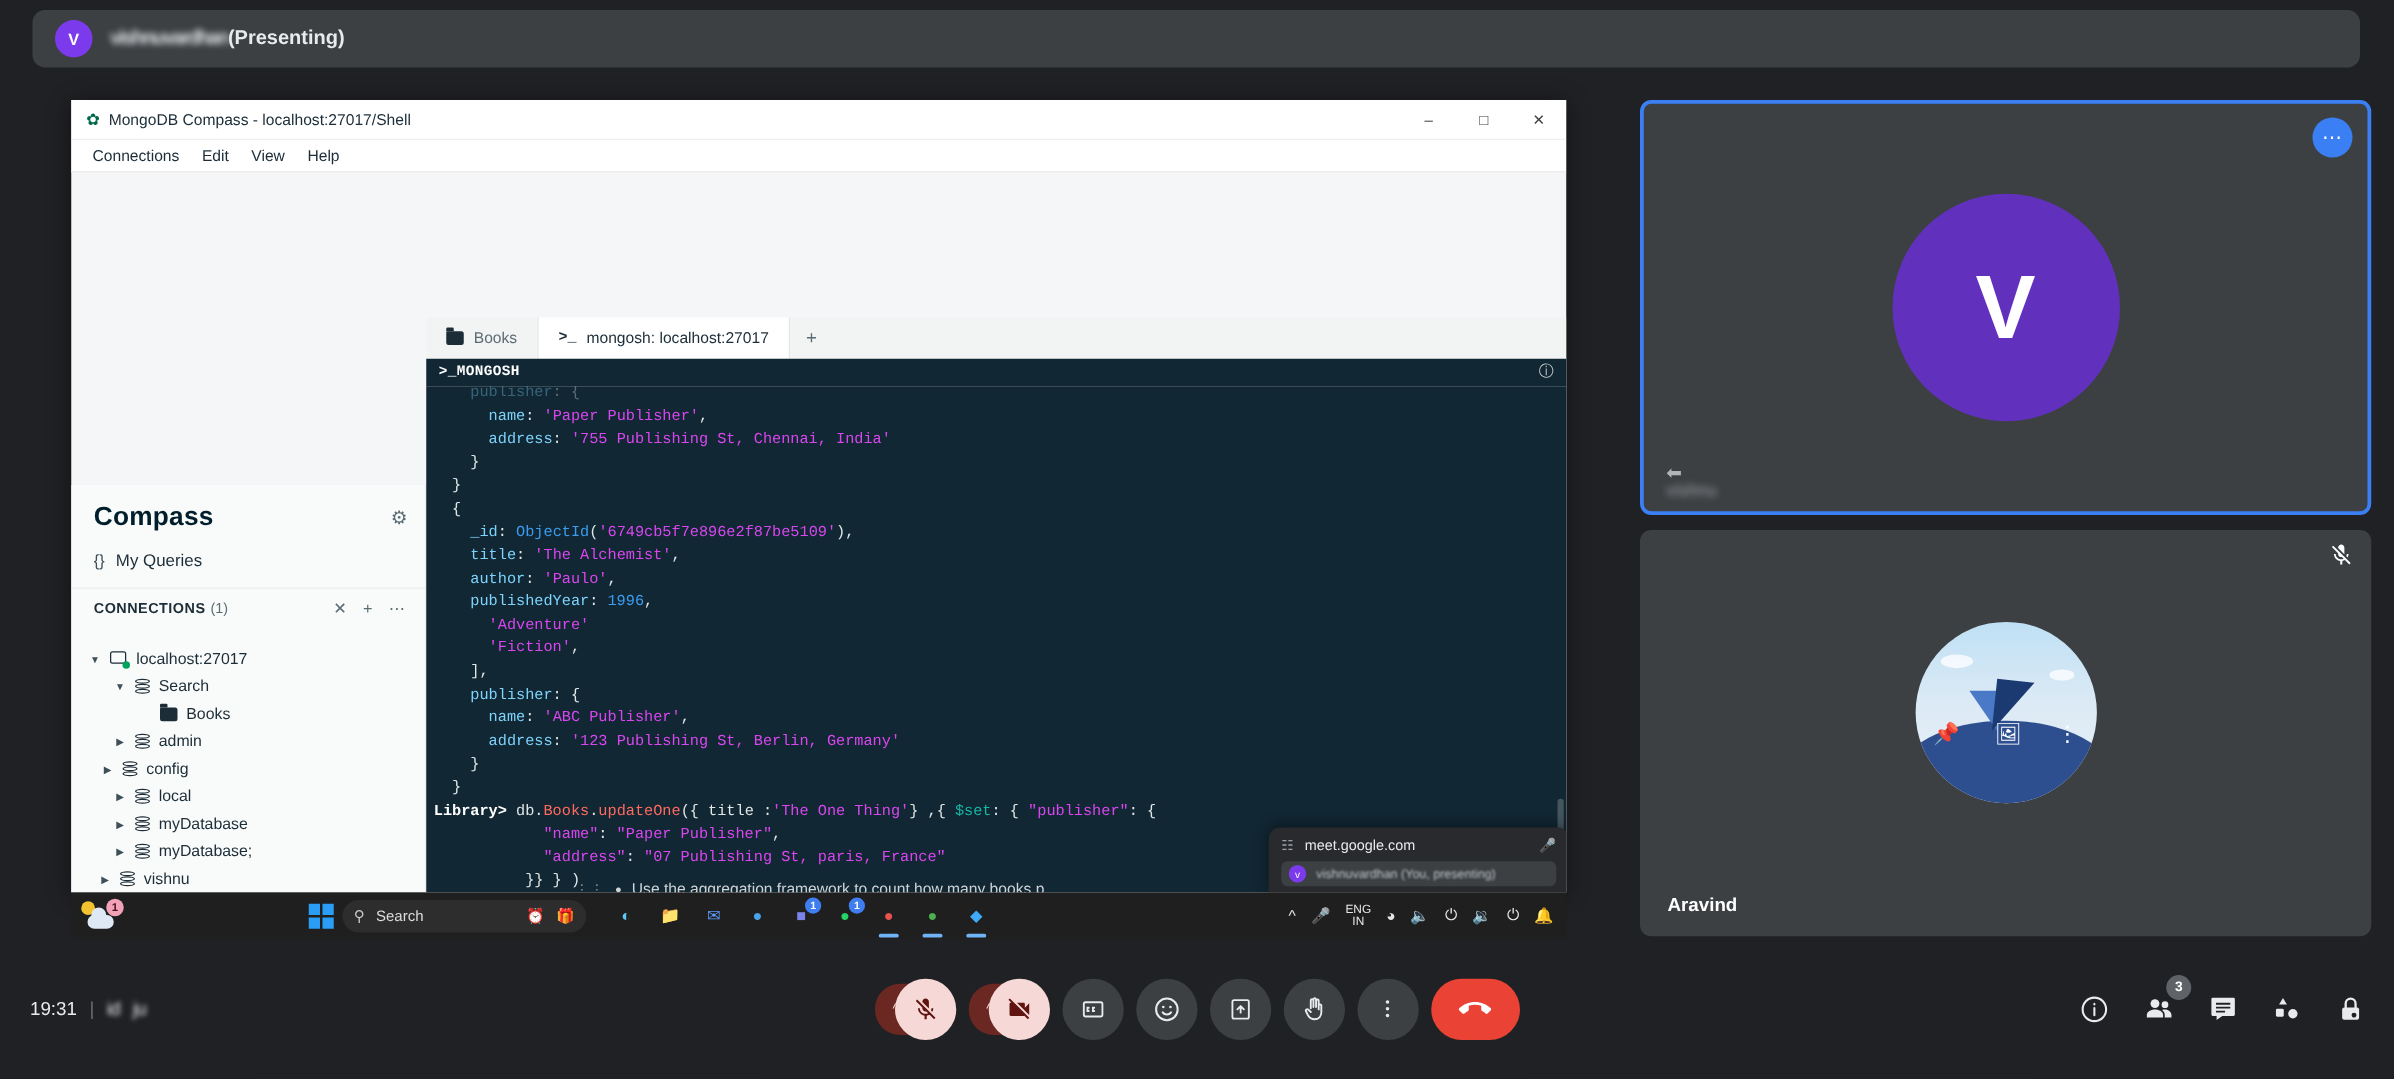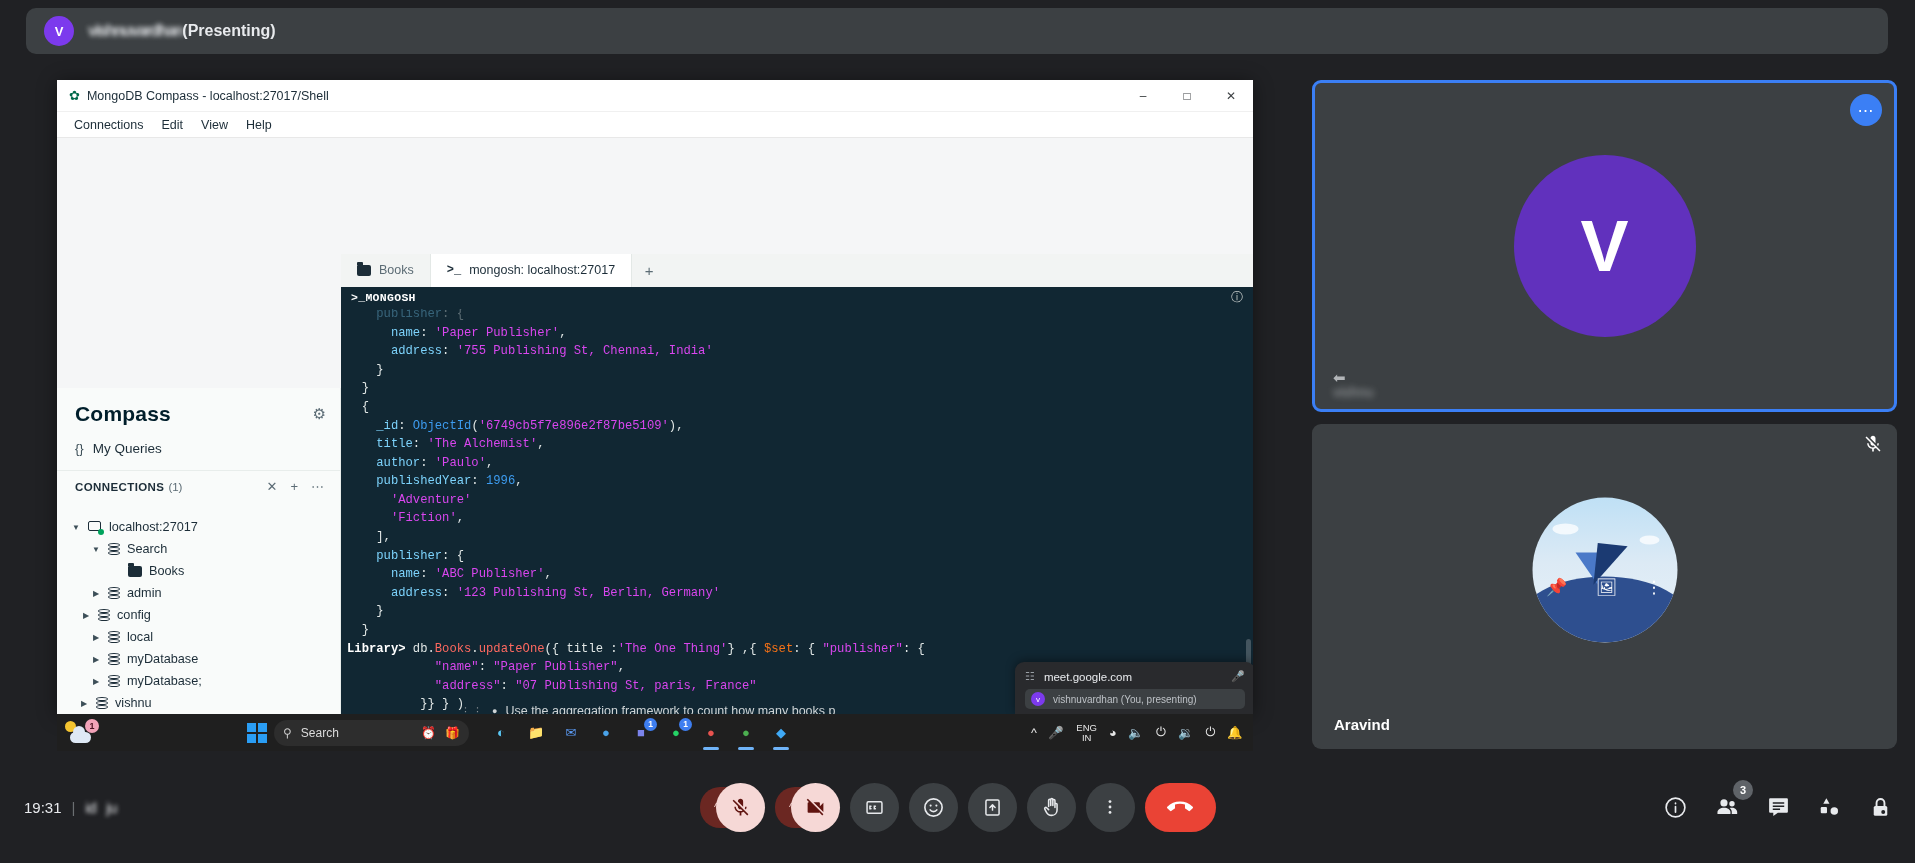--- a/index.html
+++ b/index.html
@@ -184,21 +184,21 @@
   }
   .sline { white-space: pre; }
   .tok-key { color: #7dd3fc; }
   .tok-str { color: #d946ef; }
   .tok-num { color: #3d9cf0; }
   .tok-oid { color: #3d9cf0; }
   .tok-plain { color: #e1e7e6; }
   .tok-prompt { color: #ffffff; font-weight: bold; }
   .tok-coll { color: #ff6960; }
   .tok-fn { color: #ff6960; }
-  .tok-dollar { color: #f97316; }
+  .tok-dollar { color: #14b8a6; }
   .shell-scrollbar {
     position: absolute; right: 2px; top: 330px;
     width: 5px; height: 120px; background: #44555f; border-radius: 3px;
   }
 
   
   .chrome-pop {
     position: absolute; right: -2px; bottom: 0px;
     width: 240px; height: 52px;
     background: #292a2d; border-radius: 9px 9px 0 0;

